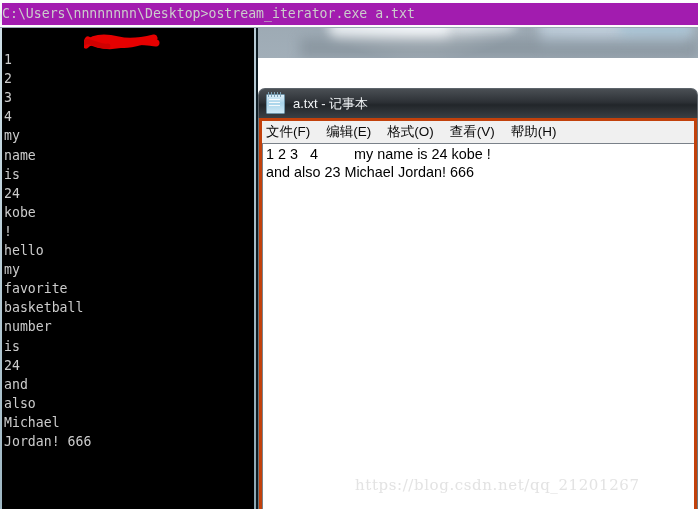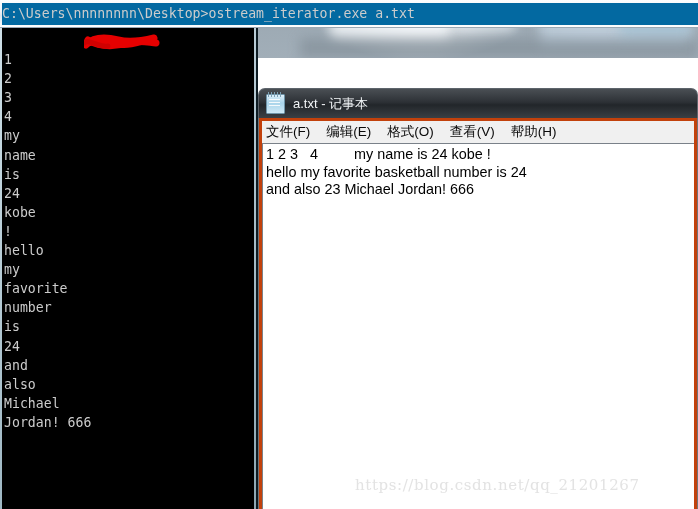--- a/index.html
+++ b/index.html
@@ -164,21 +164,21 @@
   .prompt-line {
     position: absolute;
     left: 2px; top: 3px;
     width: 696px;
     z-index: 4;
     font-family: "DejaVu Sans Mono", monospace;
     font-size: 13.2px;
     line-height: 19.1px;
     color: #cccccc;
     white-space: pre;
-    background: #0369a1;
+    background: #a21caf;
     padding: 1px 0 2px 0;
   }
   .redaction {
     position: absolute;
     left: 84px; top: 34px;
     width: 76px; height: 17px;
     z-index: 6;
     pointer-events: none;
   }
 
@@ -314,21 +314,20 @@
     <div class="np-body">
       <div class="np-menubar">
         <span class="np-menu-item">文件(F)</span>
         <span class="np-menu-item">编辑(E)</span>
         <span class="np-menu-item">格式(O)</span>
         <span class="np-menu-item">查看(V)</span>
         <span class="np-menu-item">帮助(H)</span>
       </div>
       <div class="np-textarea">
         <div class="np-text-line">1 2 3   4         my name is 24 kobe !</div>
-        <div class="np-text-line">hello my favorite basketball number is 24</div>
         <div class="np-text-line">and also 23 Michael Jordan! 666</div>
       </div>
     </div>
   </div>
 
   <div class="cmd-window">
     <div class="cmd-frame">
       <div class="cmd-screen">
         <div class="cmd-line">&nbsp;</div>
         <div class="cmd-line">1</div>
@@ -337,20 +336,21 @@
         <div class="cmd-line">4</div>
         <div class="cmd-line">my</div>
         <div class="cmd-line">name</div>
         <div class="cmd-line">is</div>
         <div class="cmd-line">24</div>
         <div class="cmd-line">kobe</div>
         <div class="cmd-line">!</div>
         <div class="cmd-line">hello</div>
         <div class="cmd-line">my</div>
         <div class="cmd-line">favorite</div>
+        <div class="cmd-line">basketball</div>
         <div class="cmd-line">number</div>
         <div class="cmd-line">is</div>
         <div class="cmd-line">24</div>
         <div class="cmd-line">and</div>
         <div class="cmd-line">also</div>
         <div class="cmd-line">Michael</div>
         <div class="cmd-line">Jordan! 666</div>
       </div>
     </div>
   </div>

